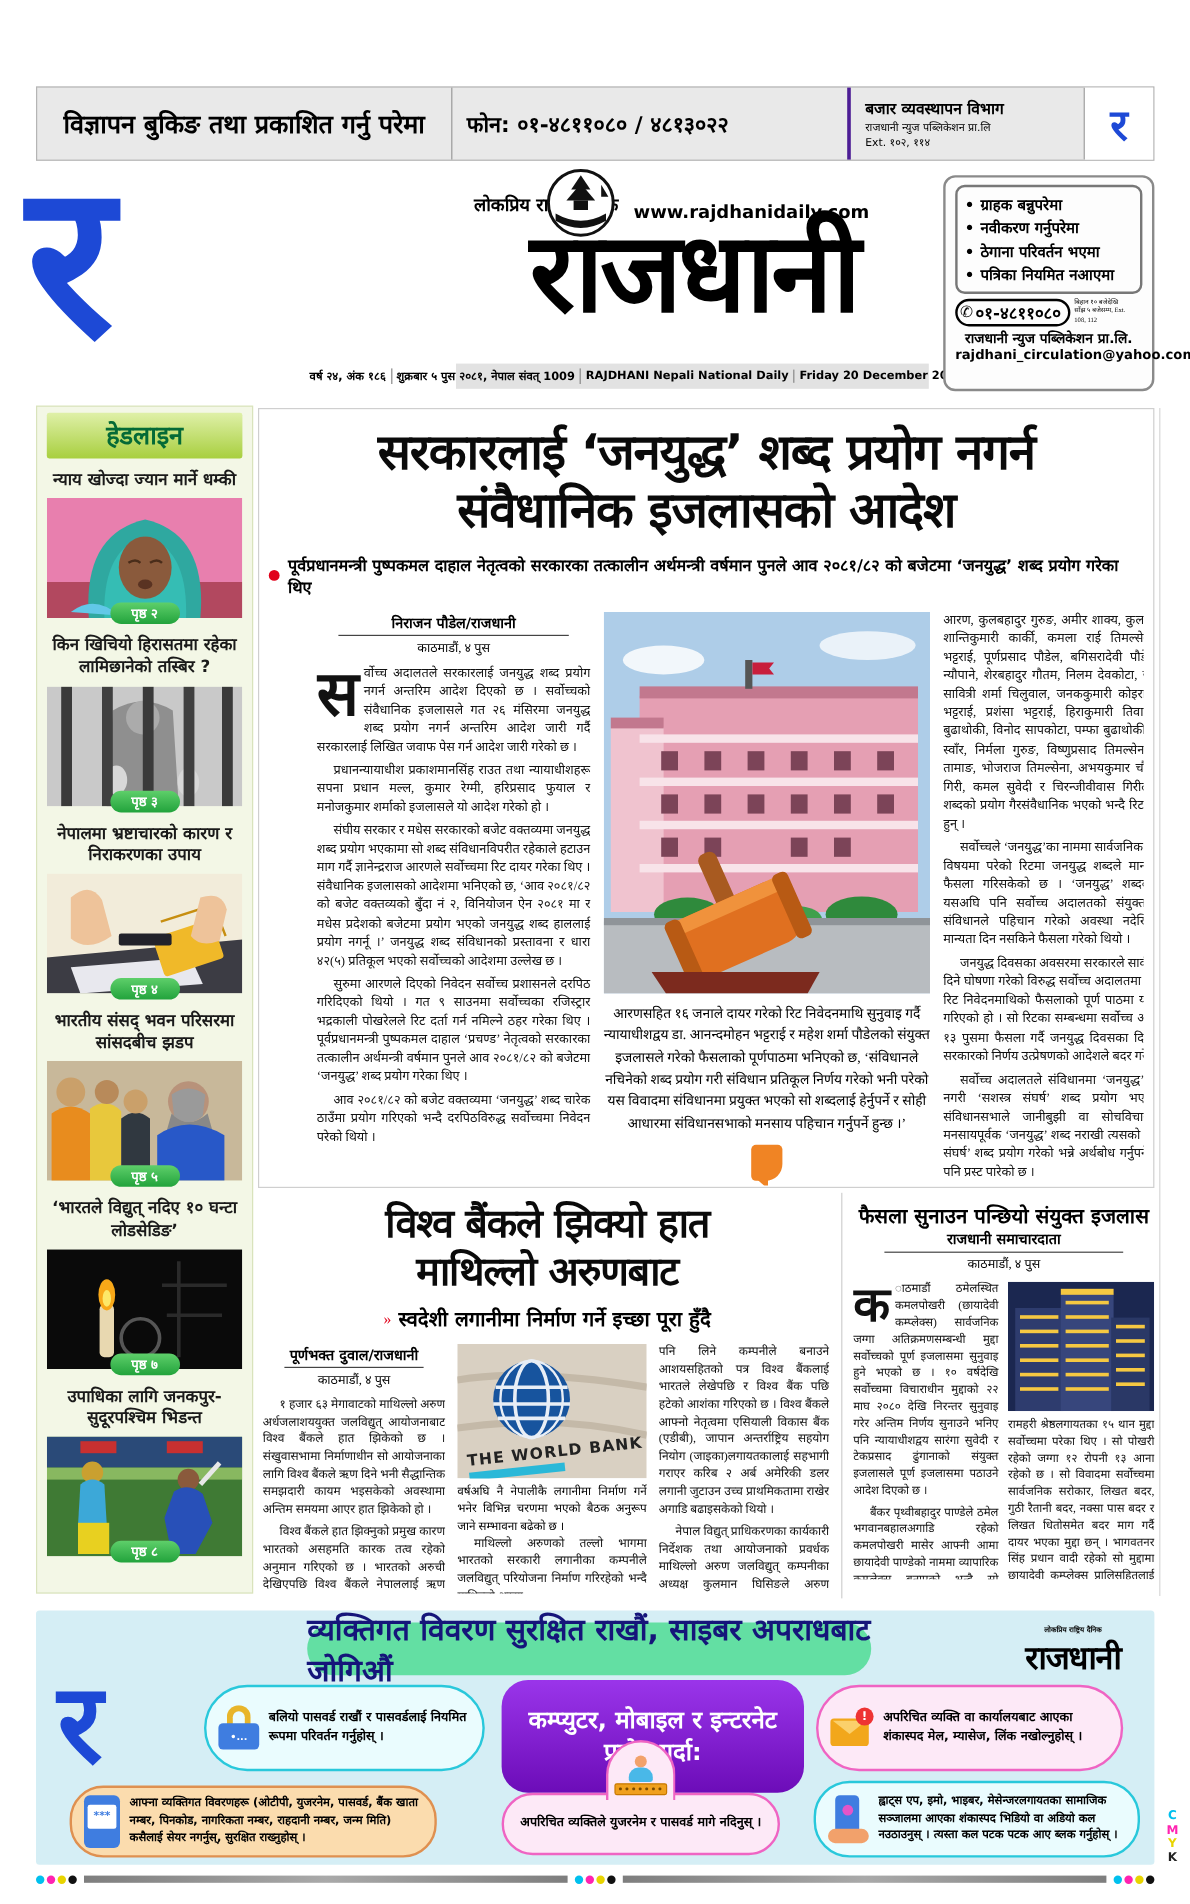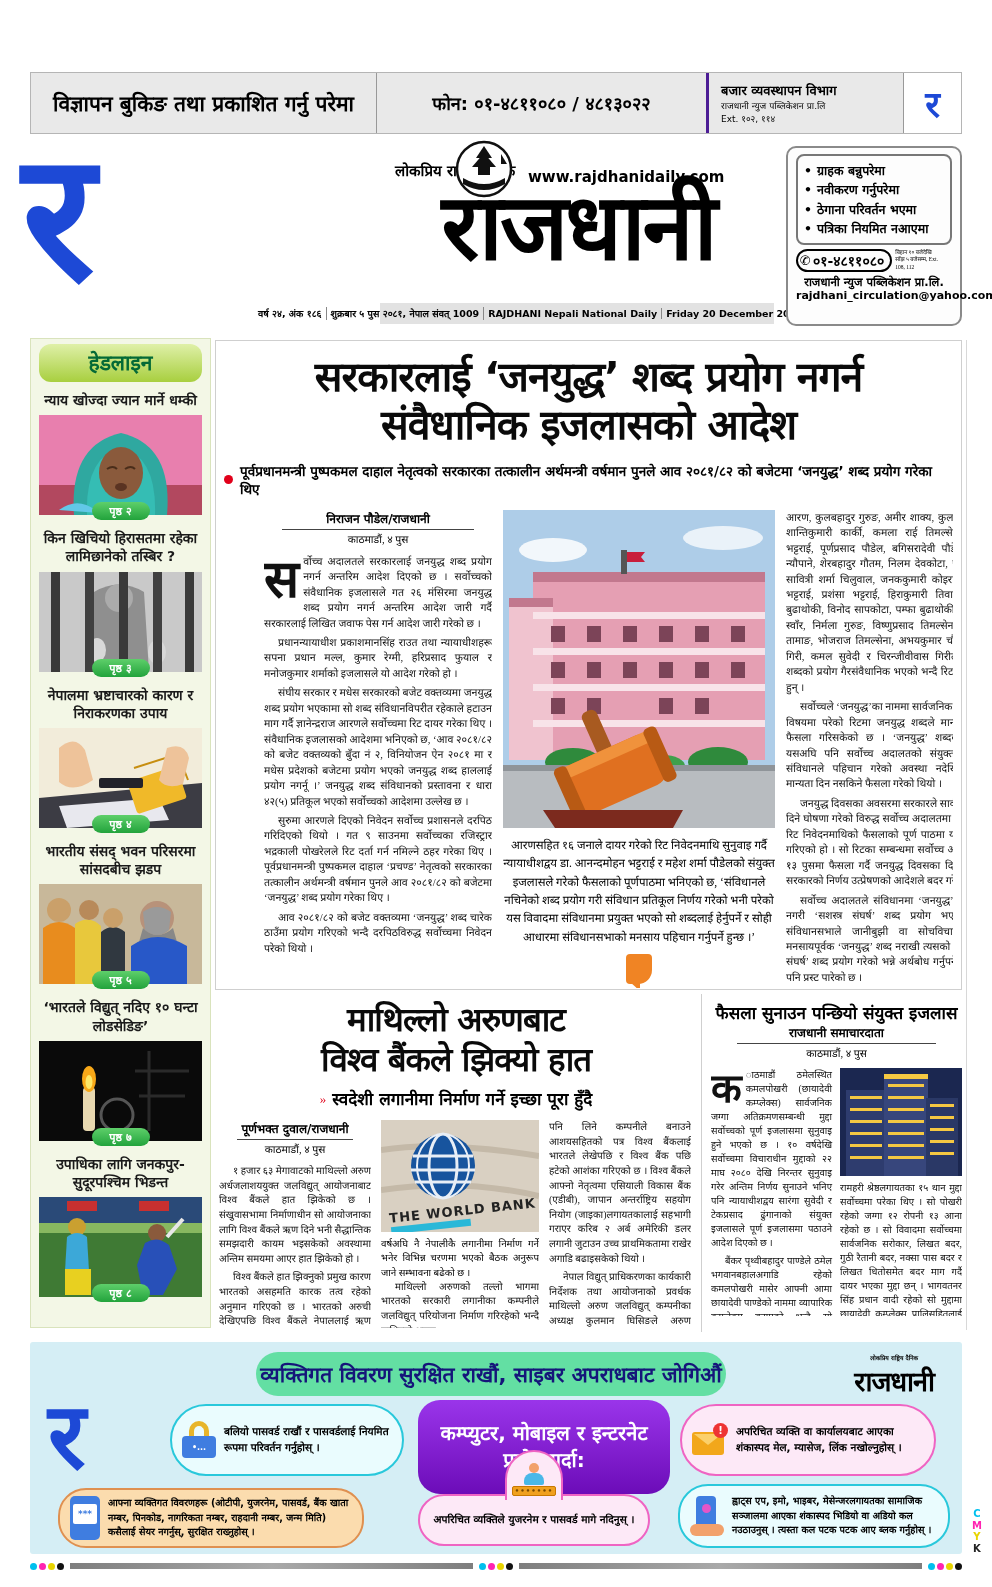--- a/index.html
+++ b/index.html
@@ -5,21 +5,21 @@
   * { margin:0; padding:0; box-sizing:border-box; }
   body { background:#fff; font-family:"Liberation Serif", serif; }
   .page { position:relative; width:992px; height:1587px; background:#fff; overflow:hidden; margin:0 auto; }
 
   
   .topbar { position:absolute; left:30px; top:72px; width:932px; height:62px;
     background:#e9e9e9; border:1px solid #b5b5b5; display:flex; align-items:stretch; }
   .topbar .sec { display:flex; flex-direction:column; justify-content:center; padding:4px 12px; }
   .topbar .sec1 { flex:0 0 345px; font-weight:bold; font-size:21px; text-align:center; font-family:"DejaVu Sans",sans-serif; }
   .topbar .sec2 { flex:0 0 330px; border-left:1px solid #999; font-family:"DejaVu Sans",sans-serif; }
-  .topbar .sec2 .ph { font-size:18px; font-weight:bold;text-align:center; }
+  .topbar .sec2 .ph { font-size:18px; font-weight:bold; }
   .topbar .sec2 .em { font-size:15px; font-weight:bold; }
   .topbar .sec3 { flex:1; border-left:3px solid #4c1d95; font-family:"DejaVu Sans",sans-serif; }
   .topbar .sec3 .d1 { font-size:13px; font-weight:bold; }
   .topbar .sec3 .d2, .topbar .sec3 .d3 { font-size:9px; }
   .topbar .logo-cell { flex:0 0 58px; border-left:1px solid #999; display:flex; align-items:center; justify-content:center; background:#fff; }
   .r-glyph { color:#1d49d6; font-weight:bold; font-family:"DejaVu Serif",serif; }
 
   
   .mast-logo { position:absolute; left:22px; top:128px; font-size:178px; line-height:1; }
   .mast-tagline { position:absolute; left:395px; top:160px; font-size:15px; font-weight:bold; font-family:"DejaVu Sans",sans-serif; }
@@ -46,21 +46,21 @@
      font-size:14px; font-weight:bold; font-family:"DejaVu Sans",sans-serif; }
   .subbox .phicon { font-size:13px; }
   .subbox .phnote { font-size:5.5px; line-height:1.3; width:46px; }
   .subbox .comp { font-size:11.5px; font-weight:bold; text-align:center; margin-top:2px; font-family:"DejaVu Sans",sans-serif; }
   .subbox .mail { font-size:11px; font-weight:bold; text-align:center; font-family:"DejaVu Sans",sans-serif; }
 
   
   .sidebar { position:absolute; left:30px; top:338px; width:181px; height:990px;
     background:#f3f7e6; border:1px solid #d9e3bc; padding:5px 8px; }
   .sb-head { background:linear-gradient(#dff0a8,#a8cf3f); color:#046a36; font-weight:800;
-    font-size:21px; text-align:center; border-radius:12px; padding:4px 0 6px; font-family:"DejaVu Sans",sans-serif; }
+    font-size:21px; text-align:center; border-radius:2px; padding:4px 0 6px; font-family:"DejaVu Sans",sans-serif; }
   .sb-item { margin-top:9px; }
   .sb-title { font-size:14px; font-weight:bold; text-align:center; line-height:1.3; color:#1a1a1a;
     font-family:"DejaVu Sans",sans-serif; margin-bottom:6px; }
   .sb-photo { width:163px; height:100px; margin:0 auto; overflow:hidden; position:relative; }
   .sb-badge { position:relative; margin:-13px auto 0; width:58px; text-align:center; z-index:3;
     background:linear-gradient(#5ecf6a,#22a33c); color:#fff; font-size:11px; font-weight:bold;
     border-radius:9px; padding:1px 0 2px; font-family:"DejaVu Sans",sans-serif; }
 
   
   .main-story { position:absolute; left:215px; top:340px; width:747px; height:650px;
@@ -117,21 +117,21 @@
   .s3-cols .para { font-size:9.6px; }
   .chhaya { width:122px; height:108px; position:relative; overflow:hidden; margin-bottom:5px; }
   .s3-byline { margin:0 26px; }
 
   
   .banner { position:absolute; left:30px; top:1342px; width:932px; height:212px;
     background:#d5eef5; border-radius:3px; }
   .bn-logo { position:absolute; left:18px; top:48px; font-size:92px; line-height:1; }
   .bn-pill { position:absolute; left:226px; top:10px; width:470px; height:44px; background:#63dfa3;
     border-radius:22px; display:flex; align-items:center; justify-content:center;
-    font-size:21px; font-weight:bold; color:#15157a; font-family:"DejaVu Sans",sans-serif; }
+    font-size:25px; font-weight:bold; color:#15157a; font-family:"DejaVu Sans",sans-serif; }
   .bn-word { position:absolute; right:28px; top:12px; text-align:center; font-family:"DejaVu Sans",sans-serif; }
   .bn-word .t { font-size:6px; font-weight:bold; }
   .bn-word .w { font-size:27px; font-weight:900; letter-spacing:-1px; }
   .bubble { position:absolute; display:flex; align-items:center; gap:8px; padding:6px 10px;
     font-family:"DejaVu Sans",sans-serif; font-weight:bold; }
   .bubble .bt { font-size:10.5px; line-height:1.5; }
   .bb-lock { left:140px; top:62px; width:234px; height:72px; background:#eafcfe; border:2px solid #29c8db; border-radius:36px; }
   .bb-purple { left:388px; top:58px; width:252px; height:94px; border-radius:22px;
     background:linear-gradient(#9a35ea,#6c0cb8); color:#fff; text-align:center;
     display:flex; align-items:center; justify-content:center; font-size:20px; line-height:1.35; }
@@ -430,22 +430,22 @@
         <p class="para">आरण, कुलबहादुर गुरुङ, अमीर शाक्य, कुलबहादुर गिरी, शान्तिकुमारी कार्की, कमला राई तिमल्सेना, मेघनाथ भट्टराई, पूर्णप्रसाद पौडेल, बगिसरादेवी पौडेल, धर्मराज न्यौपाने, शेरबहादुर गौतम, निलम देवकोटा, जमुना रोका, सावित्री शर्मा चिलुवाल, जनककुमारी कोइराला, राधिका भट्टराई, प्रशंसा भट्टराई, हिराकुमारी तिवारी, कल्याण बुढाथोकी, विनोद सापकोटा, पम्फा बुढाथोकी, गीताकुमार स्वाँर, निर्मला गुरुङ, विष्णुप्रसाद तिमल्सेना, पूर्णीमाया तामाङ, भोजराज तिमल्सेना, अभयकुमार चौधरी, सुभाष गिरी, कमल सुवेदी र चिरन्जीवीवास गिरीले ‘जनयुद्ध’ शब्दको प्रयोग गैरसंवैधानिक भएको भन्दै रिट दायर गरेका हुन् ।</p>
         <p class="para indent">सर्वोच्चले ‘जनयुद्ध’का नाममा सार्वजनिक बिदा दिएको विषयमा परेको रिटमा जनयुद्ध शब्दले मान्यता नपाउने फैसला गरिसकेको छ । ‘जनयुद्ध’ शब्दको विषयमा यसअघि पनि सर्वोच्च अदालतको संयुक्त इजलासले संविधानले पहिचान गरेको अवस्था नदेखिएको भन्दै मान्यता दिन नसकिने फैसला गरेको थियो ।</p>
         <p class="para indent">जनयुद्ध दिवसका अवसरमा सरकारले सार्वजनिक बिदा दिने घोषणा गरेको विरुद्ध सर्वोच्च अदालतमा दायर भएको रिट निवेदनमाथिको फैसलाको पूर्ण पाठमा यस्तो व्याख्या गरिएको हो । सो रिटका सम्बन्धमा सर्वोच्च अदालतले गत १३ पुसमा फैसला गर्दै जनयुद्ध दिवसका दिन बिदा दिने सरकारको निर्णय उत्प्रेषणको आदेशले बदर गरेको थियो ।</p>
         <p class="para indent">सर्वोच्च अदालतले संविधानमा ‘जनयुद्ध’ शब्द प्रयोग नगरी ‘सशस्त्र संघर्ष’ शब्द प्रयोग भएको देखिँदा संविधानसभाले जानीबुझी वा सोचविचार गरी वा मनसायपूर्वक ‘जनयुद्ध’ शब्द नराखी त्यसको सट्टा ‘सशस्त्र संघर्ष’ शब्द प्रयोग गरेको भन्ने अर्थबोध गर्नुपर्ने वा मान्नुपर्ने पनि प्रस्ट पारेको छ ।</p>
 
       </div>
     </div>
   </div>
 
   <div class="story2">
+    <div class="s2-h">विश्व बैंकले झिक्यो हात</div>
     <div class="s2-h">माथिल्लो अरुणबाट</div>
-    <div class="s2-h">विश्व बैंकले झिक्यो हात</div>
     <div class="s2-sub">
       <span class="chev">»</span>
       <span class="txt">स्वदेशी लगानीमा निर्माण गर्ने इच्छा पूरा हुँदै</span>
     </div>
     <div class="s2-cols">
       <div class="col c1">
         <div class="byline">पूर्णभक्त दुवाल/राजधानी</div>
         <div class="place">काठमाडौं, ४ पुस</div>
         <p class="para indent">१ हजार ६३ मेगावाटको माथिल्लो अरुण अर्धजलाशययुक्त जलविद्युत् आयोजनाबाट विश्व बैंकले हात झिकेको छ । संखुवासभामा निर्माणाधीन सो आयोजनाका लागि विश्व बैंकले ऋण दिने भनी सैद्धान्तिक समझदारी कायम भइसकेको अवस्थामा अन्तिम समयमा आएर हात झिकेको हो ।</p>
         <p class="para indent">विश्व बैंकले हात झिक्नुको प्रमुख कारण भारतको असहमति कारक तत्व रहेको अनुमान गरिएको छ । भारतको अरुची देखिएपछि विश्व बैंकले नेपाललाई ऋण सम्झौतामा कुनै जवाफ नदिईकन बसेको थियो । विश्व बैंकले हात झिकेसँगै सो आयोजनाका लागि वित्तीय व्यवस्थापन चुनौतीपूर्ण बनेको छ । यद्यपि, ५</p>

